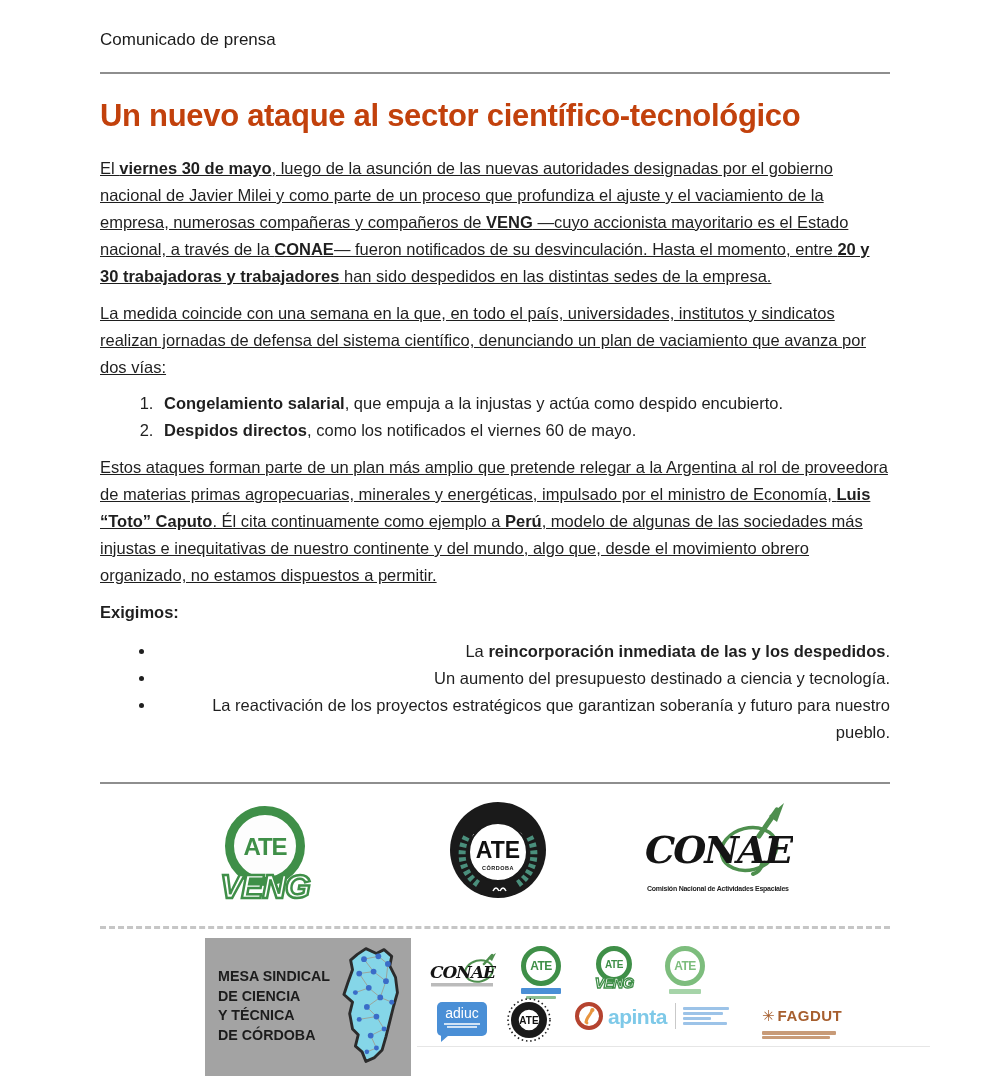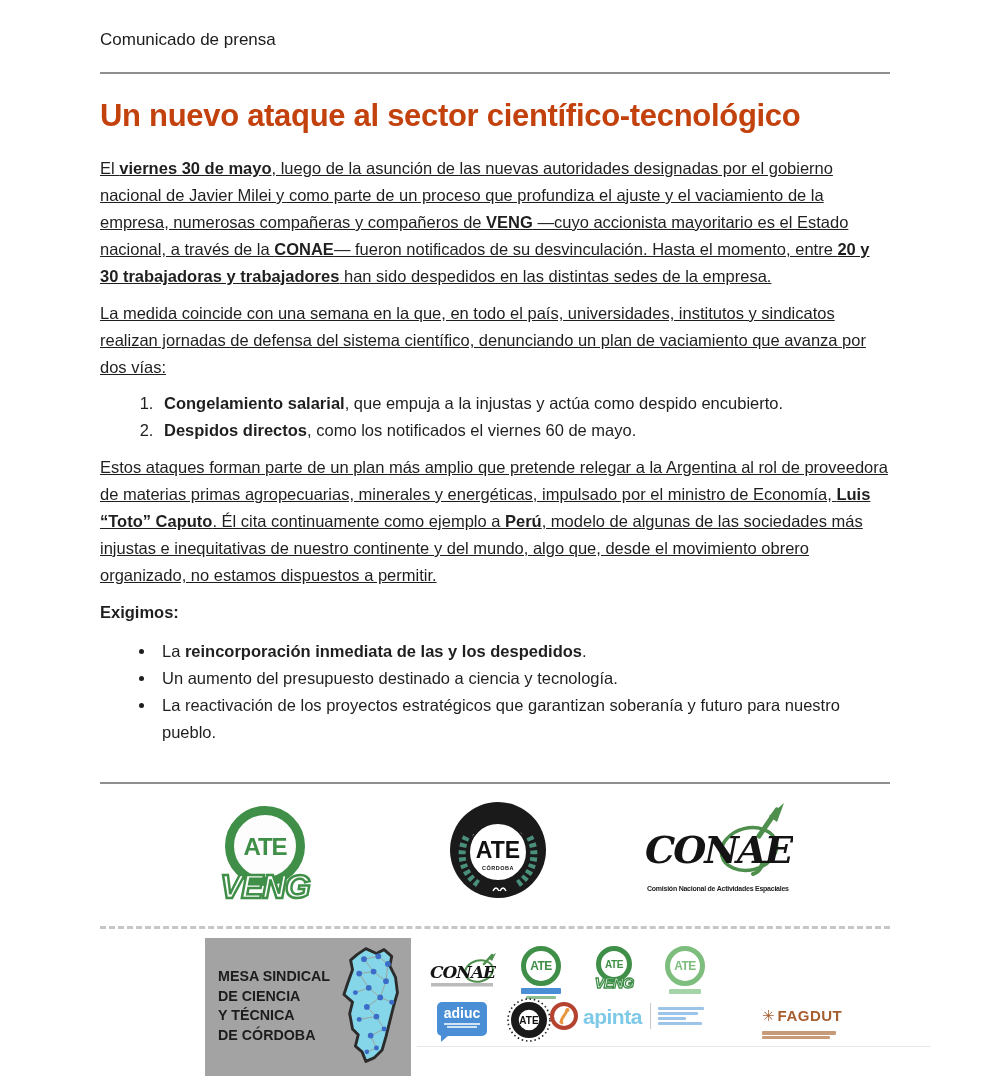--- a/index.html
+++ b/index.html
@@ -8,21 +8,21 @@
         font-size:16.5px;line-height:27px;}
   .content{padding:0 98px 0 100px;margin-top:16px;}
   .kicker{padding-top:13px;font-size:17px;line-height:22px;color:#1b1b1b;}
   .rule{border:0;height:2px;background:#8e8e8e;margin:21px 0 0 0;}
   h1.title{margin:25px 0 0 0;font-size:31px;line-height:33px;font-weight:bold;color:#c2410c;letter-spacing:-0.3px;}
   p.para{margin:10px 0 0 0;text-decoration:underline;}
   p.first{margin-top:23px;}
   ol.numlist{margin:9px 0 0 0;padding:0 0 0 58px;}
   ol.numlist li{padding-left:6px;}
   ul.bullist{margin:12px 0 0 0;padding:0 0 0 56px;}
-  ul.bullist li{padding-left:6px;}
+  ul.bullist li{padding-left:6px;text-align:right;}
   .demands{margin:10px 0 0 0;font-weight:bold;}
   b{font-weight:bold;}
 
   
   .rule2{position:absolute;left:100px;right:98px;top:782px;height:2px;background:#8e8e8e;}
   .logo-row{position:absolute;left:0;top:800px;width:988px;height:110px;}
   .ateveng{position:absolute;left:205px;top:6px;width:120px;text-align:center;}
   .ateveng .ring{width:62px;height:62px;border:9px solid #3f8f48;border-radius:50%;margin:0 auto;
                  display:flex;align-items:center;justify-content:center;background:#fdfdfd;}
   .ateveng .ring span{font-size:24px;font-weight:bold;color:#3f8f48;letter-spacing:-1px;}
@@ -41,21 +41,21 @@
              color:#1c1c1c;transform:scaleX(.92);transform-origin:left top;}
   .mesa-text span{display:block;}
   .mesa-map{position:absolute;right:4px;top:4px;}
   .logos-panel{position:absolute;left:417px;top:0;width:338px;height:110px;background:#fff;}
   .strip-edge{position:absolute;left:417px;top:108px;width:513px;border-top:1px solid #e6e6e6;}
   .lp{position:absolute;}
   .mini-ring{border-radius:50%;background:#fff;display:flex;align-items:center;justify-content:center;}
   .mini-ring span{font-weight:bold;letter-spacing:-0.5px;}
   .mb{border-radius:1px;}
   .adiuc{position:absolute;width:50px;height:34px;background:#4a8fd6;border-radius:5px;text-align:center;}
-  .adiuc .nm{color:#fff;font-weight:bold;font-size:14px;line-height:18px;display:block;padding-top:2px;}
+  .adiuc .nm{color:#fff;font-weight:normal;font-size:14px;line-height:18px;display:block;padding-top:2px;}
   .adiuc .tl{margin:1px auto 0;width:36px;height:2px;background:rgba(255,255,255,.75);}
   .adiuc .tail{position:absolute;left:4px;bottom:-6px;width:0;height:0;
                border-left:8px solid #4a8fd6;border-bottom:7px solid transparent;}
   .apinta{position:absolute;display:flex;align-items:center;}
   .apinta .ringr{width:20px;height:20px;border:4px solid #b5432f;border-radius:50%;
                  display:flex;align-items:center;justify-content:center;}
   .apinta .nm{margin-left:5px;font-size:21px;font-weight:bold;color:#7ec9e8;letter-spacing:-0.5px;}
   .apinta .div{width:1px;height:26px;background:#c9c9c9;margin:0 7px 0 8px;}
   .microlines div{height:2.5px;margin-bottom:2.5px;border-radius:1px;}
   .fagdut{position:absolute;left:762px;top:64px;color:#a65e2e;}
@@ -221,21 +221,21 @@
         <div class="tail"></div>
       </div>
       <div class="lp" style="left:90px;top:60px;">
         <svg width="44" height="44" viewBox="0 0 44 44">
           <circle cx="22" cy="22" r="21" fill="none" stroke="#222222" stroke-width="1.6" stroke-dasharray="1.5 2.8"></circle>
           <circle cx="22" cy="22" r="18" fill="#1a1a1a"></circle>
           <circle cx="22" cy="22" r="11" fill="#ffffff" stroke="#1a1a1a" stroke-width="1.5"></circle>
           <text x="22" y="26" text-anchor="middle" font-size="10" font-weight="bold" fill="#111111" font-family="Liberation Sans,sans-serif">ATE</text>
         </svg>
       </div>
-      <div class="apinta" style="left:133px;top:64px;">
+      <div class="apinta" style="left:158px;top:64px;">
         <div class="ringr">
           <svg width="16" height="18" viewBox="0 0 16 18">
             <path d="M5 15 C6 9 10 8 11 3" stroke="#e8953f" stroke-width="3" fill="none" stroke-linecap="round"></path>
             <circle cx="11.5" cy="3" r="2" fill="#e8953f"></circle>
             <circle cx="6" cy="16" r="1.4" fill="#e8953f"></circle>
           </svg>
         </div>
         <span class="nm">apinta</span>
         <div class="div"></div>
         <div class="microlines">

